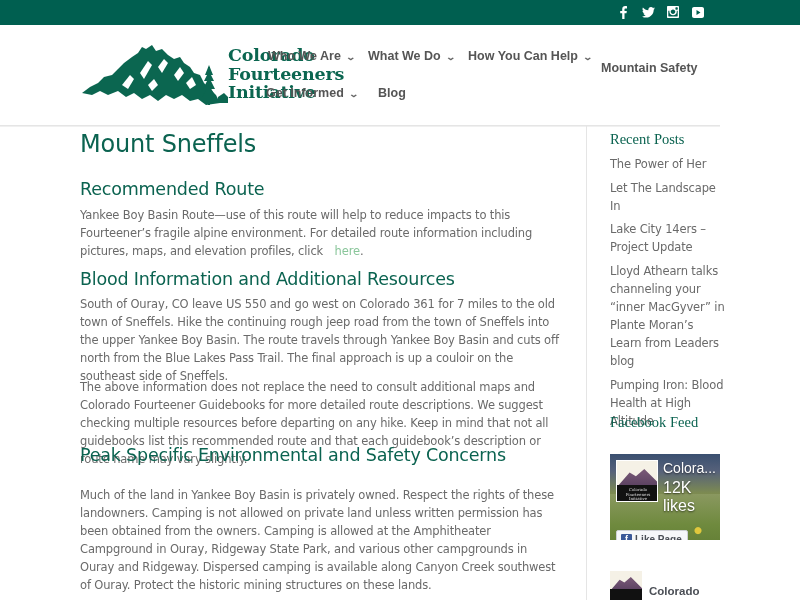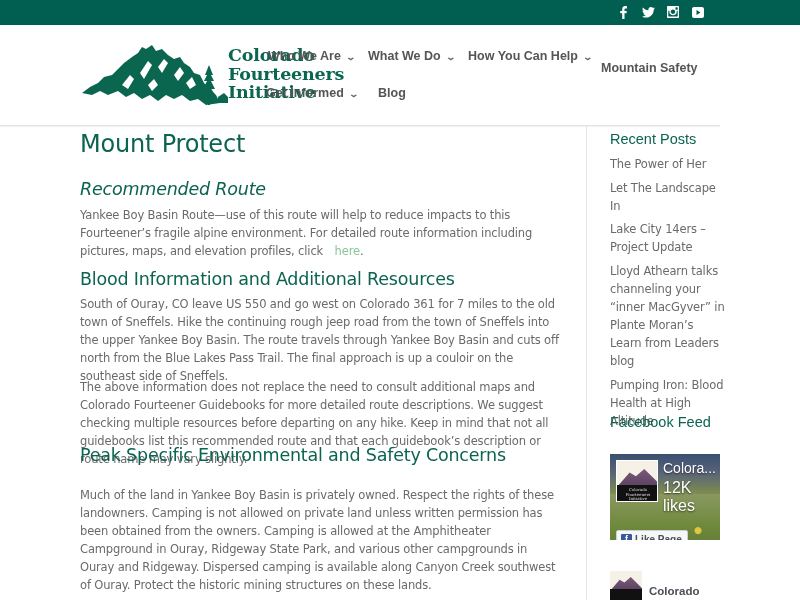--- a/index.html
+++ b/index.html
@@ -17,21 +17,21 @@
 
   .nav { position: absolute; left: 270px; top: 24px; width: 460px; font-size: 12px; color: #555; }
   .nav-item { position: absolute; white-space: nowrap; color: #555; font-weight: 600; font-family: "Liberation Sans", sans-serif; font-size: 12.5px; }
   .nav-item .chev { display: inline-block; margin-left: 6px; font-size: 9px; transform: scaleX(1.4); color: #666; }
   h1.page-title { position: absolute; left: 80px; top: 130px; font-family: "DejaVu Sans", sans-serif; font-weight: normal; font-size: 24px; color: #0b6350; letter-spacing: -0.2px; }
   h2 { position: absolute; left: 80px; font-family: "DejaVu Sans", sans-serif; font-weight: normal; font-size: 17.5px; color: #0b6350; letter-spacing: -0.2px; white-space: nowrap; }
   p.body { position: absolute; left: 80px; width: 480px; font-family: "DejaVu Sans", sans-serif; font-size: 11.5px; line-height: 18px; color: #6a6a6a; letter-spacing: -0.15px; }
   p.body a { color: #8ac69b; text-decoration: none; margin-left: 8px; }
 
   .vdivider { position: absolute; left: 586px; top: 126px; width: 1px; height: 474px; background: #e5e5e5; }
-  .side-title { position: absolute; left: 610px; font-family: Liberation Sans, sans-serif; font-size: 14.5px; color: #0b6350; white-space: nowrap; }
+  .side-title { position: absolute; left: 610px; font-family: Liberation Serif, serif; font-size: 14.5px; color: #0b6350; white-space: nowrap; }
   .recent-list { position: absolute; left: 610px; top: 155px; width: 118px; list-style: none; }
   .recent-list li { font-family: "DejaVu Sans", sans-serif; font-size: 11.5px; line-height: 18px; color: #6a6a6a; margin-bottom: 5.7px; letter-spacing: -0.15px; }
 
   .fb-widget { position: absolute; left: 610px; top: 454px; width: 110px; height: 86px; overflow: hidden;
     background: linear-gradient(180deg, #3a5070 0%, #56617a 20%, #7c8a52 45%, #8a9a40 65%, #6e8a3a 100%); }
   .fb-widget .meadow { position: absolute; left: 0; top: 40px; width: 110px; height: 61px;
     background: radial-gradient(circle at 20% 80%, #d8c03a 3px, transparent 4px), radial-gradient(circle at 80% 60%, #e0c83c 3px, transparent 4px), radial-gradient(circle at 60% 85%, #d0b838 2px, transparent 3px), linear-gradient(180deg, #8a9860 0%, #6f8a3e 50%, #5e7a32 100%); }
   .fb-thumb { position: absolute; left: 6px; top: 6px; width: 42px; height: 42px; background: #f5f1e6; border: 1px solid #fff; overflow: hidden; }
   .fb-thumb .mtn { position: absolute; left: 0; top: 8px; width: 42px; height: 18px; background: linear-gradient(180deg, #7a5a78, #5a4060); clip-path: polygon(0 100%, 30% 20%, 45% 40%, 65% 0, 100% 80%, 100% 100%); }
   .fb-thumb .dark { position: absolute; left: 0; top: 24px; width: 42px; height: 18px; background: #111; }
@@ -117,23 +117,23 @@
     </div>
     <div class="nav-item" style="left:-4px;top:37px;">
       <span>Get Informed</span><span class="chev">⌄</span>
     </div>
     <div class="nav-item" style="left:108px;top:37px;">
       <span>Blog</span>
     </div>
   </nav>
 </div>
 
-<h1 class="page-title">Mount Protect</h1>
+<h1 class="page-title">Mount Sneffels</h1>
 
-<h2 style="top:179px;font-style:italic;">Recommended Route</h2>
+<h2 style="top:179px;">Recommended Route</h2>
 <p class="body" style="top:206px;"><span>Yankee Boy Basin Route—use of this route will help to reduce impacts to this Fourteener’s fragile alpine environment. For detailed route information including pictures, maps, and elevation profiles, click </span><a>here</a><span>.</span></p>
 
 <h2 style="top:269px;">Blood Information and Additional Resources</h2>
 <p class="body" style="top:295px;">South of Ouray, CO leave US 550 and go west on Colorado 361 for 7 miles to the old town of Sneffels. Hike the continuing rough jeep road from the town of Sneffels into the upper Yankee Boy Basin. The route travels through Yankee Boy Basin and cuts off north from the Blue Lakes Pass Trail. The final approach is up a couloir on the southeast side of Sneffels.</p>
 <p class="body" style="top:378px;">The above information does not replace the need to consult additional maps and Colorado Fourteener Guidebooks for more detailed route descriptions. We suggest checking multiple resources before departing on any hike. Keep in mind that not all guidebooks list this recommended route and that each guidebook’s description or route name may vary slightly.</p>
 
 <h2 style="top:445px;">Peak Specific Environmental and Safety Concerns</h2>
 <p class="body" style="top:486px;">Much of the land in Yankee Boy Basin is privately owned. Respect the rights of these landowners. Camping is not allowed on private land unless written permission has been obtained from the owners. Camping is allowed at the Amphitheater Campground in Ouray, Ridgeway State Park, and various other campgrounds in Ouray and Ridgeway. Dispersed camping is available along Canyon Creek southwest of Ouray. Protect the historic mining structures on these lands.</p>
 
 <div class="vdivider"></div>

